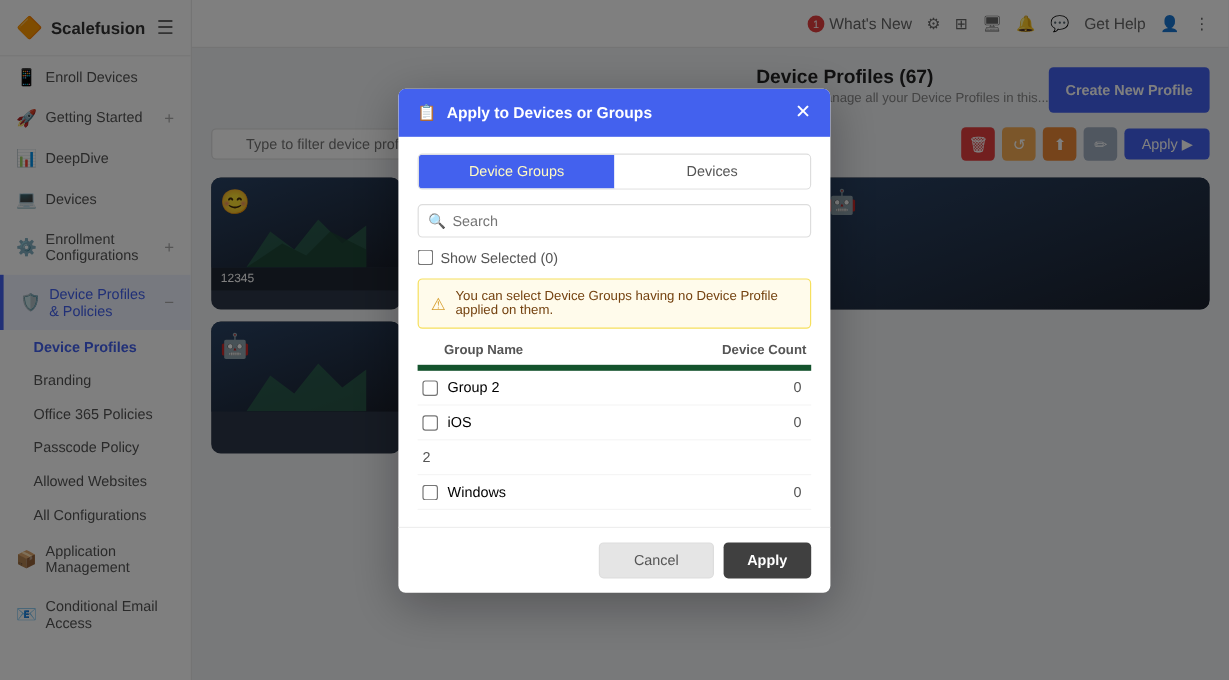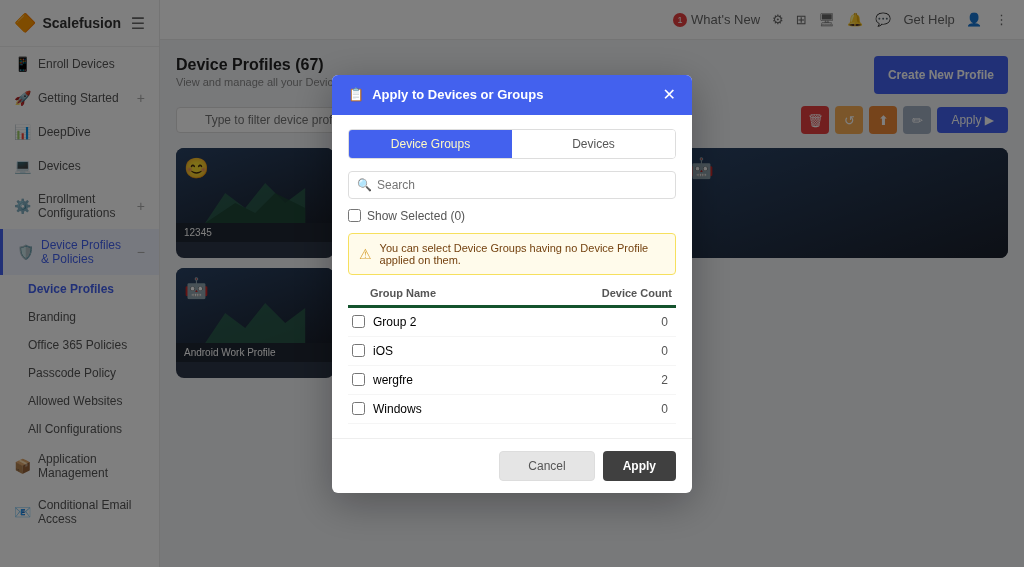--- a/index.html
+++ b/index.html
@@ -28,21 +28,21 @@
     
     .main { flex: 1; display: flex; flex-direction: column; overflow: hidden; }
 
     
     .topbar { background: #fff; border-bottom: 1px solid #e8e8e8; padding: 8px 16px; display: flex; align-items: center; justify-content: flex-end; gap: 12px; height: 40px; }
     .topbar-item { color: #666; cursor: pointer; font-size: 13px; display: flex; align-items: center; gap: 4px; }
     .topbar-item .badge { background: #e53e3e; color: #fff; border-radius: 50%; width: 14px; height: 14px; font-size: 9px; display: flex; align-items: center; justify-content: center; }
 
     
     .page-content { flex: 1; overflow: auto; padding: 16px; position: relative; }
-    .page-header { display: flex; align-items: flex-start; justify-content: space-between; margin-bottom: 12px; }
+    .page-header { display: flex; align-items: flex-start; justify-content: flex-end; margin-bottom: 12px; }
     .page-title { font-size: 16px; font-weight: 700; color: #222; }
     .page-subtitle { font-size: 11px; color: #888; margin-top: 2px; }
     .create-btn { background: #4361ee; color: #fff; border: none; padding: 12px 14px; border-radius: 4px; cursor: pointer; font-size: 12px; font-weight: 600; white-space: nowrap; }
 
     
     .filter-bar { display: flex; align-items: center; gap: 8px; margin-bottom: 14px; }
     .filter-search { border: 1px solid #ddd; border-radius: 4px; padding: 5px 10px 5px 28px; font-size: 12px; width: 180px; position: relative; }
     .filter-search-wrap { position: relative; }
     .filter-search-wrap .search-ico { position: absolute; left: 8px; top: 50%; transform: translateY(-50%); color: #aaa; font-size: 12px; }
 
@@ -87,23 +87,23 @@
     
     .show-selected-row { display: flex; align-items: center; gap: 6px; margin-bottom: 10px; font-size: 12px; color: #555; }
     .show-selected-row input[type=checkbox] { cursor: pointer; }
 
     
     .info-banner { background: #fffbeb; border: 1px solid #f6e05e; border-radius: 4px; padding: 8px 10px; display: flex; align-items: center; gap: 8px; font-size: 11px; color: #744210; margin-bottom: 12px; }
     .info-icon { color: #d69e2e; font-size: 14px; }
 
     
     .modal-table { width: 100%; }
-    .modal-table-header { display: flex; justify-content: space-between; padding: 0 4px 6px 22px; font-size: 11px; font-weight: 600; color: #555; border-bottom: 3px solid #14532d; }
+    .modal-table-header { display: flex; justify-content: space-between; padding: 0 4px 6px 22px; font-size: 11px; font-weight: 600; color: #555; border-bottom: 5px solid #14532d; }
     .modal-table-row { display: flex; align-items: center; justify-content: space-between; padding: 7px 4px 7px 4px; border-bottom: 1px solid #f5f5f5; font-size: 12px; }
-    .modal-table-row label { display: flex; align-items: flex-start; gap: 8px; cursor: pointer; flex: 1; }
+    .modal-table-row label { display: flex; align-items: flex-end; gap: 8px; cursor: pointer; flex: 1; }
     .modal-table-row .count { color: #555; padding-right: 4px; }
 
     
     .modal-footer { padding: 12px 16px; display: flex; justify-content: flex-end; gap: 8px; border-top: 1px solid #eee; }
     .btn-cancel { padding: 7px 28px; background: #e5e5e5; border: 1px solid #ddd; border-radius: 4px; cursor: pointer; font-size: 12px; color: #555; }
     .btn-apply { padding: 7px 20px; background: #404040; color: #fff; border: none; border-radius: 4px; cursor: pointer; font-size: 12px; font-weight: 600; text-align: center; }
   </style>
 </head>
 <body>
 
@@ -263,23 +263,20 @@
       </div>
 
       <div class="profile-grid" style="margin-top:10px;">
         <div class="profile-card">
           <div class="profile-card-img" style="background: linear-gradient(160deg,#2a4365 0%,#1a202c 100%);">
             <span style="position:absolute;top:8px;left:8px;font-size:20px;">🤖</span>
             <svg class="mountain-bg" viewBox="0 0 100 50" style="position:absolute;bottom:0;">
                 <polygon points="0,50 20,20 40,35 60,10 80,30 100,15 100,50" fill="#2d6a4f" opacity="0.7"></polygon>
               </svg>
           </div>
-          <div class="profile-card-footer">
-            <div class="profile-card-name">Android Work Profile</div>
-          </div>
         </div>
         <div class="profile-card">
           <div class="profile-card-img" style="background: linear-gradient(160deg,#2c3e50 0%,#1a202c 100%);">
             <span style="position:absolute;top:8px;left:8px;font-size:20px;">🪟</span>
             <svg class="mountain-bg" viewBox="0 0 100 50" style="position:absolute;bottom:0;">
                 <polygon points="0,50 20,20 40,35 60,10 80,30 100,15 100,50" fill="#2d6a4f" opacity="0.7"></polygon>
               </svg>
           </div>
           <div class="profile-card-footer">
             <div class="profile-card-name">bitlocker</div>
@@ -348,24 +345,20 @@
           <span class="count">0</span>
         </div>
         <div class="modal-table-row">
           <label>
             <input type="checkbox" style="">
             <span>iOS</span>
           </label>
           <span class="count">0</span>
         </div>
         <div class="modal-table-row">
-          <label>
-            <input type="checkbox" style="">
-            <span>wergfre</span>
-          </label>
           <span class="count">2</span>
         </div>
         <div class="modal-table-row">
           <label>
             <input type="checkbox" style="">
             <span>Windows</span>
           </label>
           <span class="count">0</span>
         </div>
       </div>

